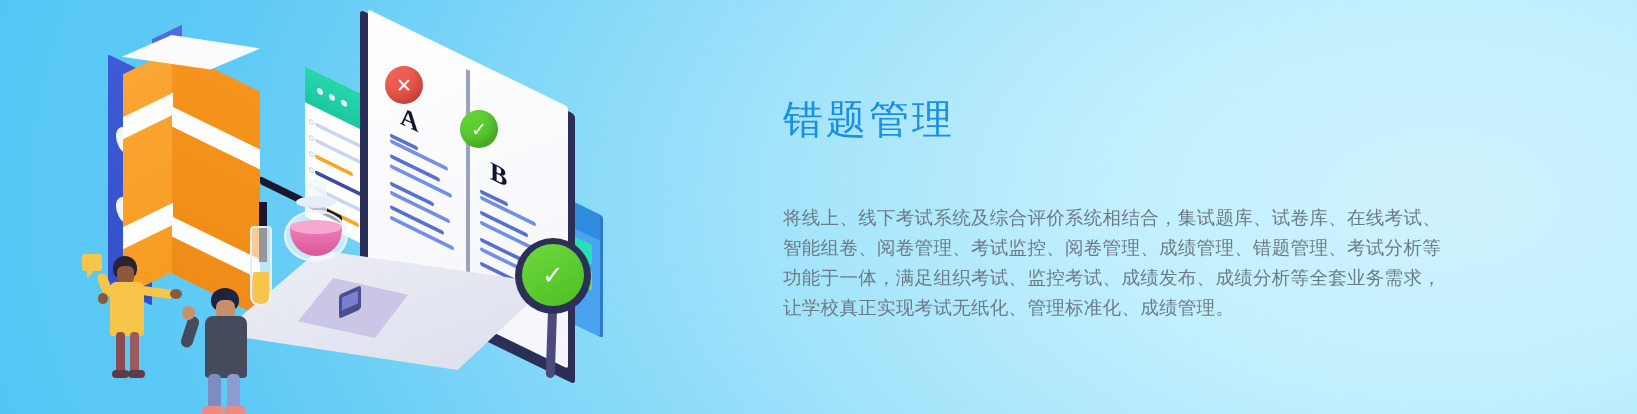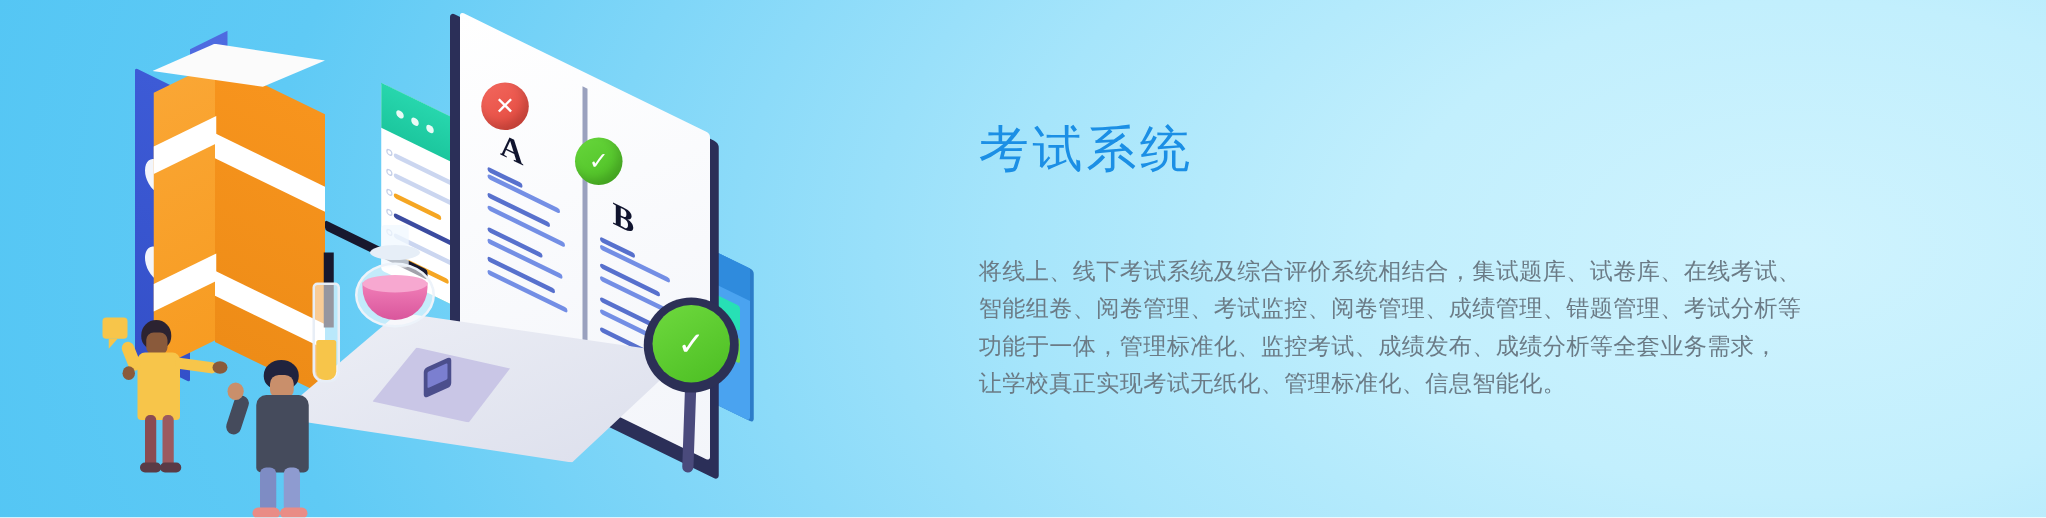--- a/index.html
+++ b/index.html
@@ -259,22 +259,22 @@
     <div class="ip p-body" style="left:145px; top:306px; width:42px; height:62px; background:#454B5C; border-radius:8px 8px 4px 4px"></div>
     <div class="ip" style="left:124px; top:306px; width:12px; height:32px; background:#454B5C; border-radius:6px; transform:rotate(18deg)"></div>
     <div class="ip" style="left:122px; top:296px; width:13px; height:14px; background:#C98F6B; border-radius:50%"></div>
     <div class="ip" style="left:148px; top:364px; width:13px; height:36px; background:#7E8CC4; border-radius:5px"></div>
     <div class="ip" style="left:167px; top:364px; width:13px; height:36px; background:#8E9BD0; border-radius:5px"></div>
     <div class="ip" style="left:142px; top:396px; width:22px; height:9px; background:#E98C86; border-radius:5px"></div>
     <div class="ip" style="left:164px; top:396px; width:22px; height:9px; background:#E98C86; border-radius:5px"></div>
   </div>
 
   <div id="copy">
-    <h1 id="page-title">考试系统</h1>
+    <h1 id="page-title">错题管理</h1>
     <div id="description">
       <p>将线上、线下考试系统及综合评价系统相结合，集试题库、试卷库、在线考试、</p>
       <p>智能组卷、阅卷管理、考试监控、阅卷管理、成绩管理、错题管理、考试分析等</p>
-      <p>功能于一体，管理标准化、监控考试、成绩发布、成绩分析等全套业务需求，</p>
-      <p>让学校真正实现考试无纸化、管理标准化、信息智能化。</p>
+      <p>功能于一体，满足组织考试、监控考试、成绩发布、成绩分析等全套业务需求，</p>
+      <p>让学校真正实现考试无纸化、管理标准化、成绩管理。</p>
     </div>
   </div>
 
 </div>
 
 </body></html>

